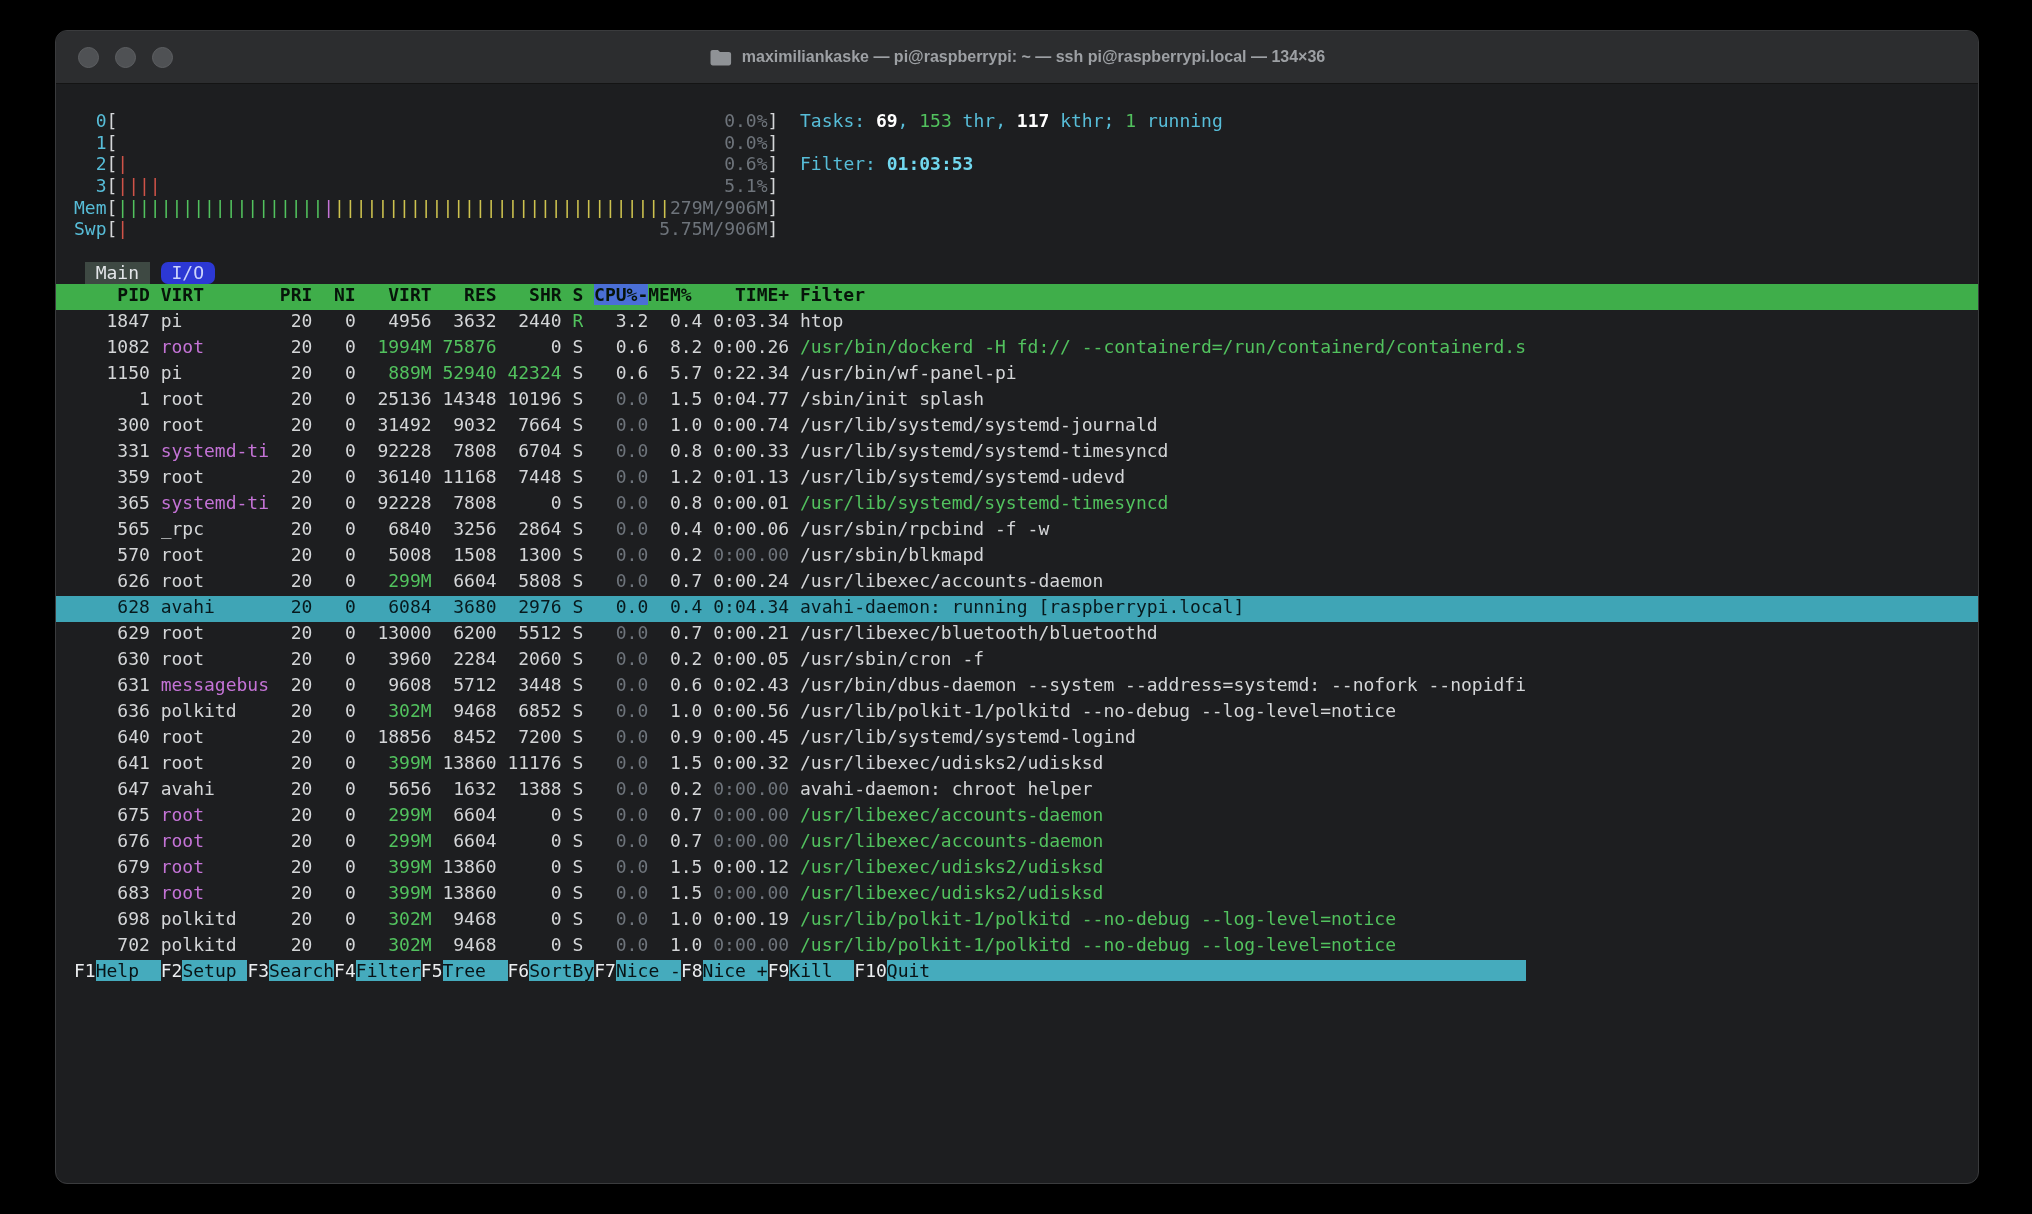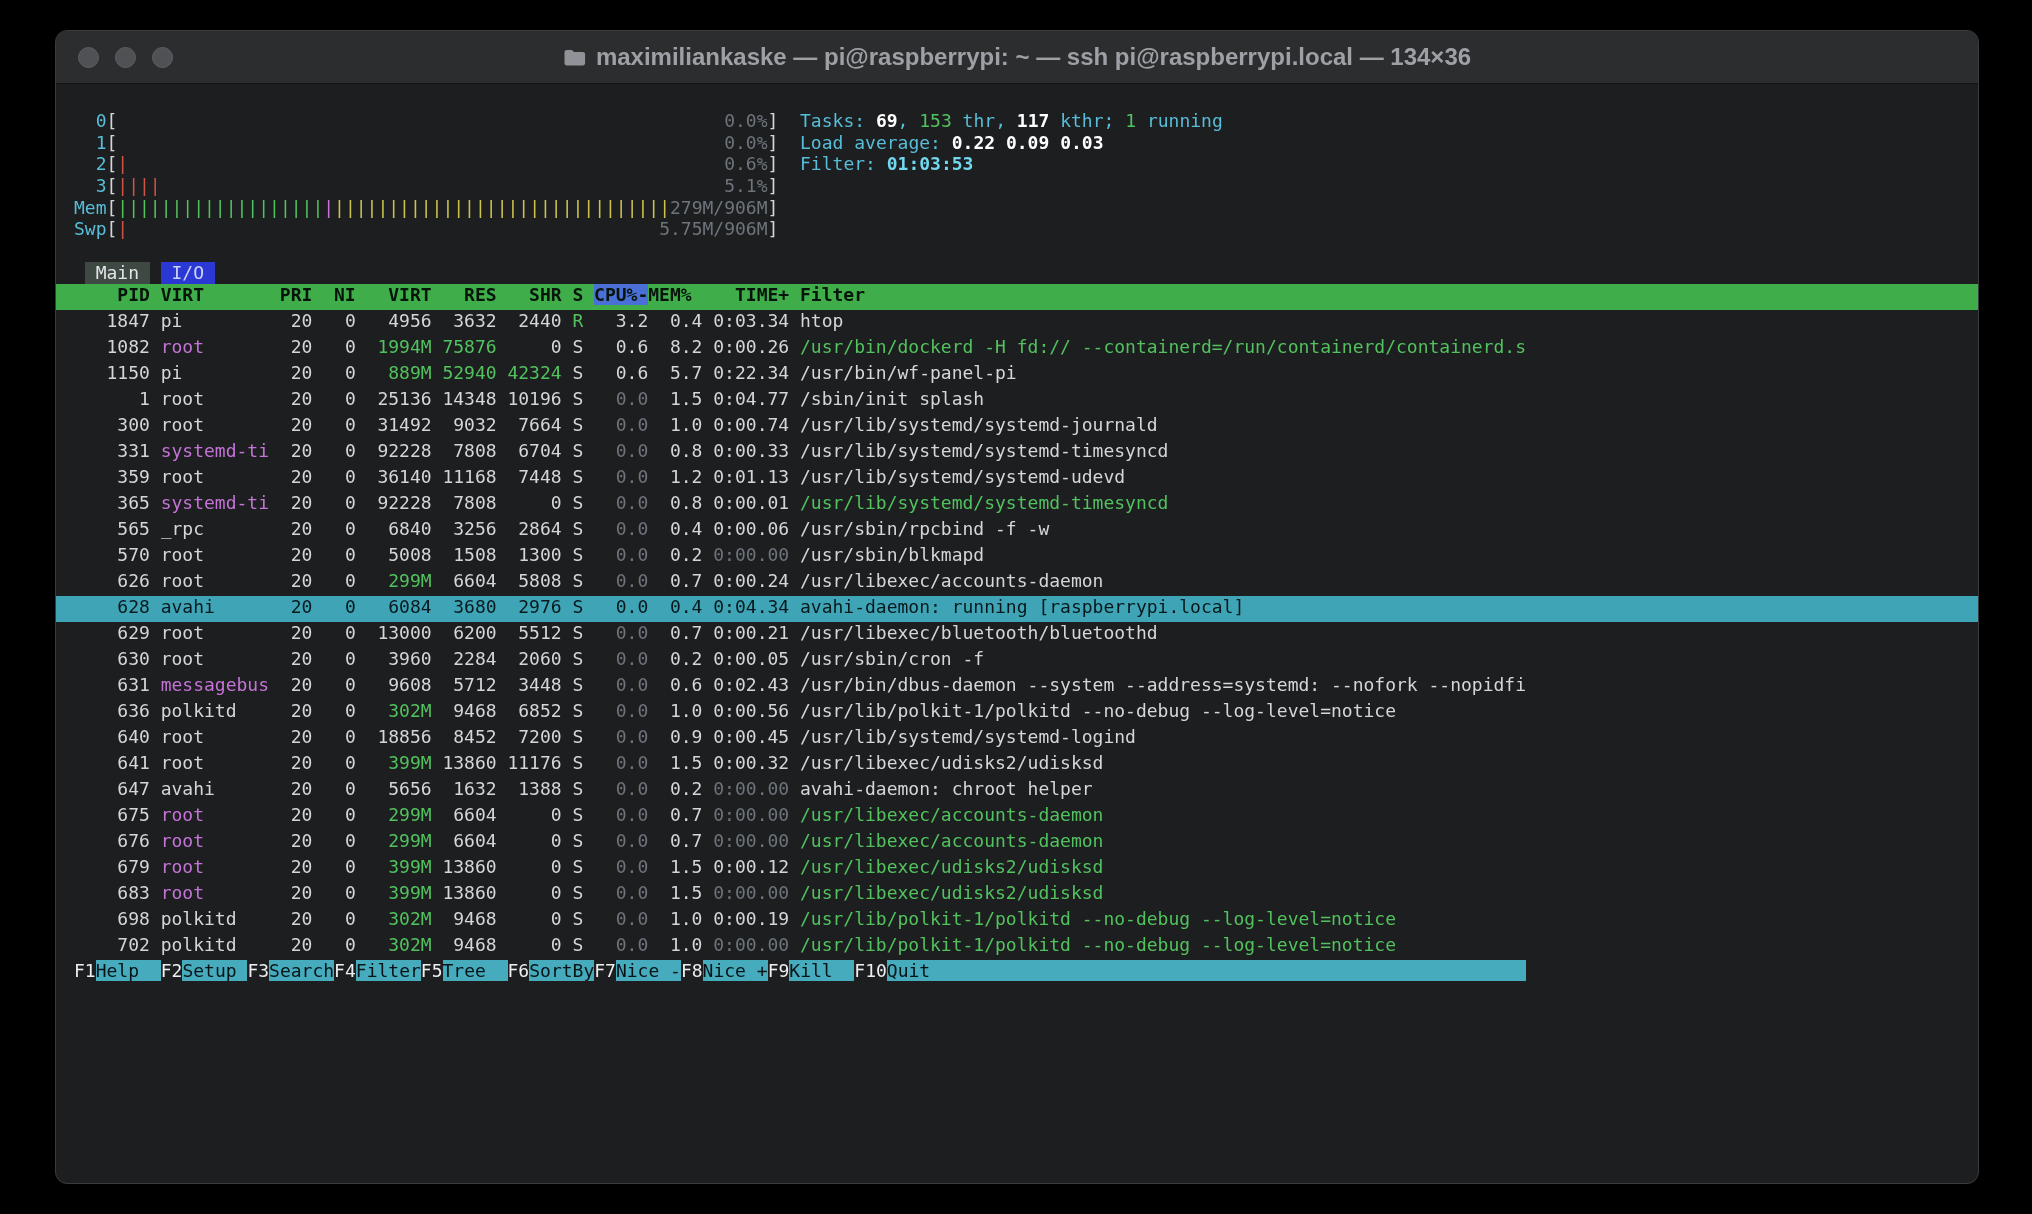--- a/index.html
+++ b/index.html
@@ -6,21 +6,21 @@
   body{width:2032px;height:1214px;background:#000;overflow:hidden;position:relative;
        font-family:"DejaVu Sans Mono",monospace;}
   .window{position:absolute;left:55px;top:30px;width:1922px;height:1152px;
           background:var(--window_bg);border-radius:12px;overflow:hidden;
           border:1px solid #3a3b3d;box-shadow:0 30px 80px rgba(0,0,0,.85), inset 0 1px 0 rgba(255,255,255,.06);}
   .titlebar{height:52px;background:var(--titlebar_bg);position:relative;display:flex;
             align-items:center;justify-content:center;border-bottom:1px solid #141414;}
   .lights{position:absolute;left:22px;top:0;height:52px;display:flex;align-items:center;gap:16px;}
   .light{width:21px;height:21px;border-radius:50%;background:var(--traffic);border:1px solid #5e6063;box-sizing:border-box;}
   .title{display:flex;align-items:center;gap:10px;color:var(--titlebar_text);
-         font-family:"Liberation Sans",sans-serif;font-size:24px;font-weight:700;}
+         font-family:"Liberation Sans",sans-serif;font-size:16px;font-weight:700;}
   .term{position:relative;height:1099px;padding:26px 0 0 18px;font-size:18px;line-height:21.7px;
         color:var(--fg);overflow:hidden;}
   .line{height:21.7px;white-space:pre;}
   
   .mline{display:grid;grid-template-columns:3ch 1ch 60ch 1ch 2ch 1fr;height:21.7px;white-space:pre;}
   .mlabel{text-align:right;color:var(--cyan);}
   .bracket{color:var(--fg);}
   .minner{position:relative;overflow:hidden;}
   .mpct{position:absolute;right:0;top:0;color:var(--shadow);}
   
@@ -30,21 +30,21 @@
   .c-green{color:var(--green);}
   .c-cyan{color:var(--cyan);}
   .c-cyanb{color:var(--cyan_bright);font-weight:700;}
   .c-magenta{color:var(--magenta);}
   .c-red{color:var(--red);}
   .c-yellow{color:var(--yellow);}
   
   .tabs{display:flex;height:21.7px;padding-left:1ch;white-space:pre;text-align:right;}
   .tab{padding:0 1ch;}
   .tab.active{background:var(--main_tab_bg);color:var(--main_tab_fg);}
-  .tab.io{margin-left:1ch;background:var(--io_tab_bg);color:var(--io_tab_fg);}
+  .tab.io{margin-left:1ch;background:var(--io_tab_bg);color:var(--io_tab_fg);border-radius:7px;}
   
   .prow{display:grid;grid-template-columns:7ch 1ch 10ch 4ch 4ch 7ch 6ch 6ch 2ch 6ch 5ch 8ch 1fr;
         height:26px;white-space:pre;}
   .prow span{overflow:hidden;}
   .ra{text-align:right;}
   .la{text-align:left;}
   .cmd{text-align:left;padding-left:1ch;}
   .fullbg{margin-left:-18px;padding-left:18px;}
   .hdr{background:var(--green_header_bg);color:#07140a;font-weight:700;}
   .hdr span{color:#07140a;}
@@ -74,21 +74,21 @@
       <span>maximiliankaske — pi@raspberrypi: ~ — ssh pi@raspberrypi.local — 134×36</span>
     </div>
   </div>
 
   <div class="term">
 
     <div class="mline">
       <span class="mlabel">0</span><span class="bracket">[</span><span class="minner"><span></span><span class="mpct">0.0%</span></span><span class="bracket">]</span><span> </span><span><span class="c-cyan">Tasks: </span><span class="c-white">69</span><span class="c-cyan">, </span><span class="c-green">153</span><span class="c-cyan"> thr</span><span class="c-cyan">, </span><span class="c-white">117</span><span class="c-cyan"> kthr</span><span class="c-cyan">; </span><span class="c-green">1</span><span class="c-cyan"> running</span></span>
     </div>
     <div class="mline">
-      <span class="mlabel">1</span><span class="bracket">[</span><span class="minner"><span></span><span class="mpct">0.0%</span></span><span class="bracket">]</span><span> </span><span><span class="c-cyan">Load average: </span><span class="c-white">0.22 </span><span class="c-white">0.09 </span><span class="c-white">0.03</span></span>
+      <span class="mlabel">1</span><span class="bracket">[</span><span class="minner"><span></span><span class="mpct">0.0%</span></span><span class="bracket">]</span><span> </span>
     </div>
     <div class="mline">
       <span class="mlabel">2</span><span class="bracket">[</span><span class="minner"><span><span class="c-red">|</span></span><span class="mpct">0.6%</span></span><span class="bracket">]</span><span> </span><span><span class="c-cyan">Filter: </span><span class="c-cyanb">01:03:53</span></span>
     </div>
     <div class="mline">
       <span class="mlabel">3</span><span class="bracket">[</span><span class="minner"><span><span class="c-red">||||</span></span><span class="mpct">5.1%</span></span><span class="bracket">]</span><span> </span><span></span>
     </div>
     <div class="mline">
       <span class="mlabel">Mem</span><span class="bracket">[</span><span class="minner"><span><span class="c-green">|||||||||||||||||||</span><span class="c-magenta">|</span><span class="c-yellow">|||||||||||||||||||||||||||||||</span></span><span class="mpct">279M/906M</span></span><span class="bracket">]</span><span> </span><span></span>
     </div>

